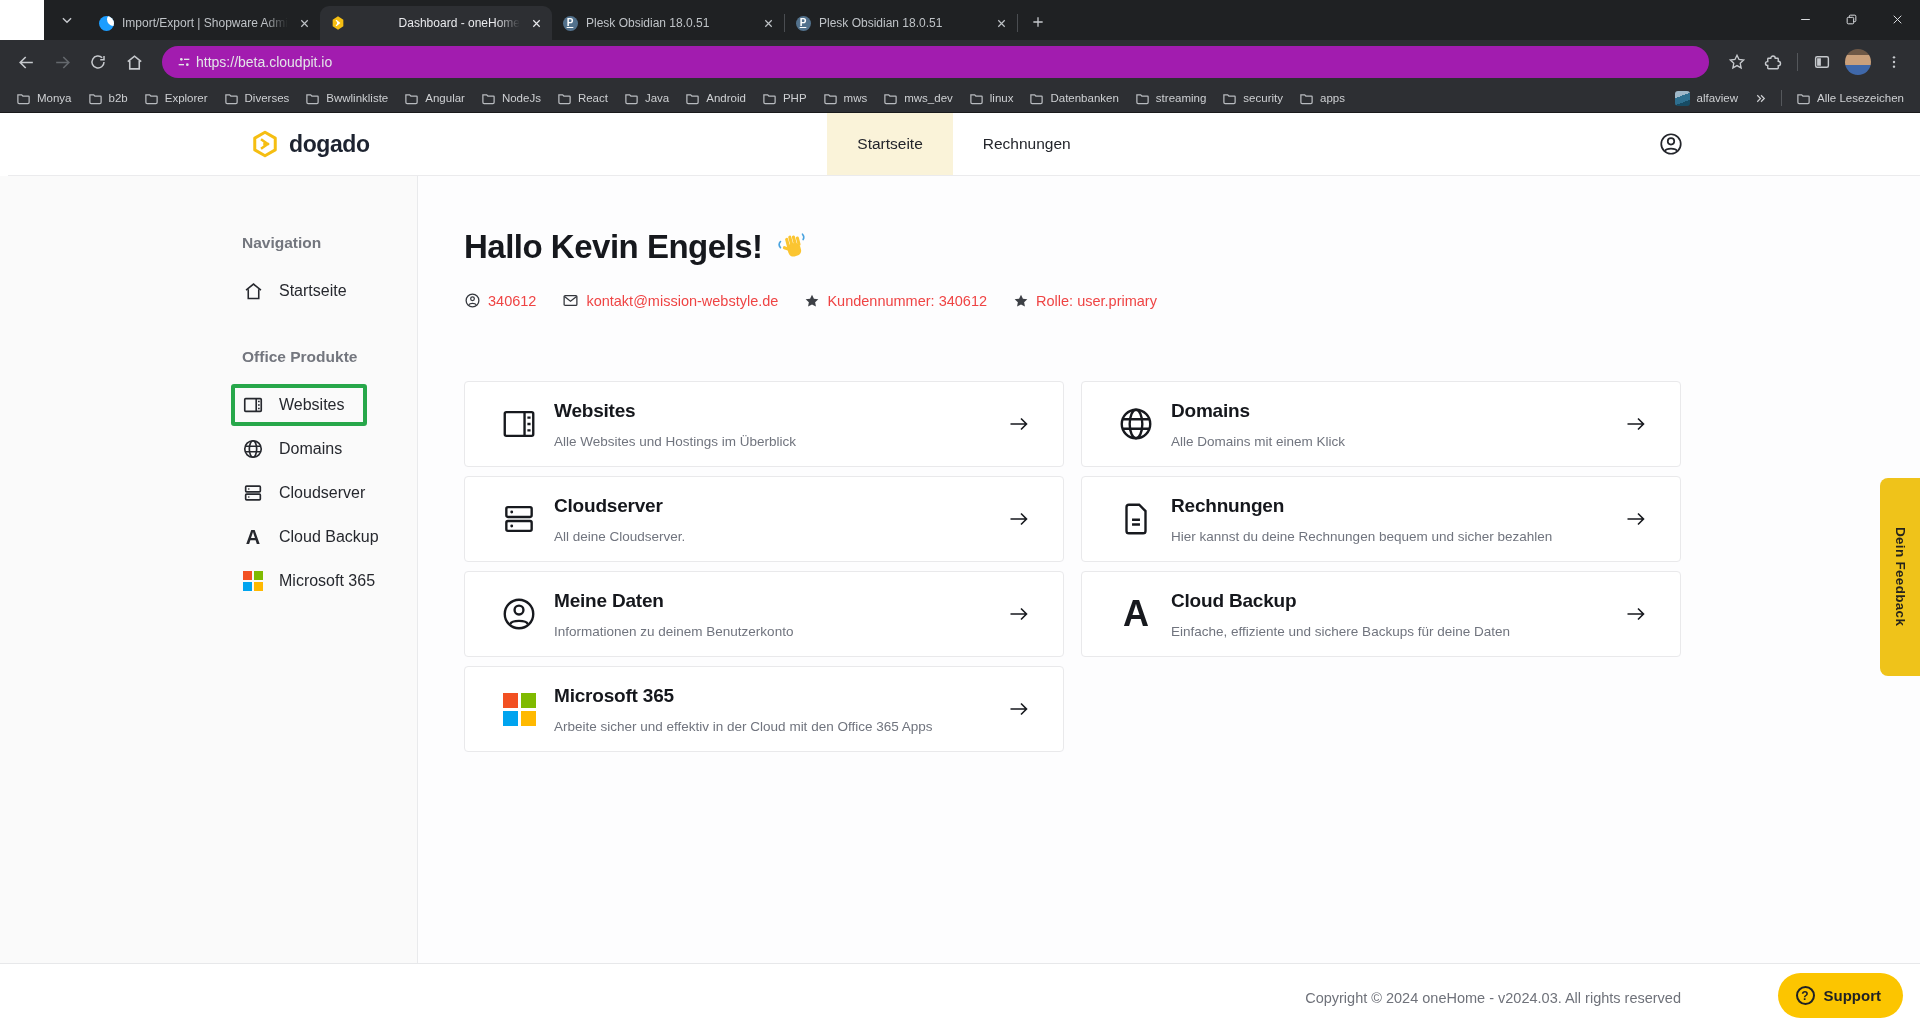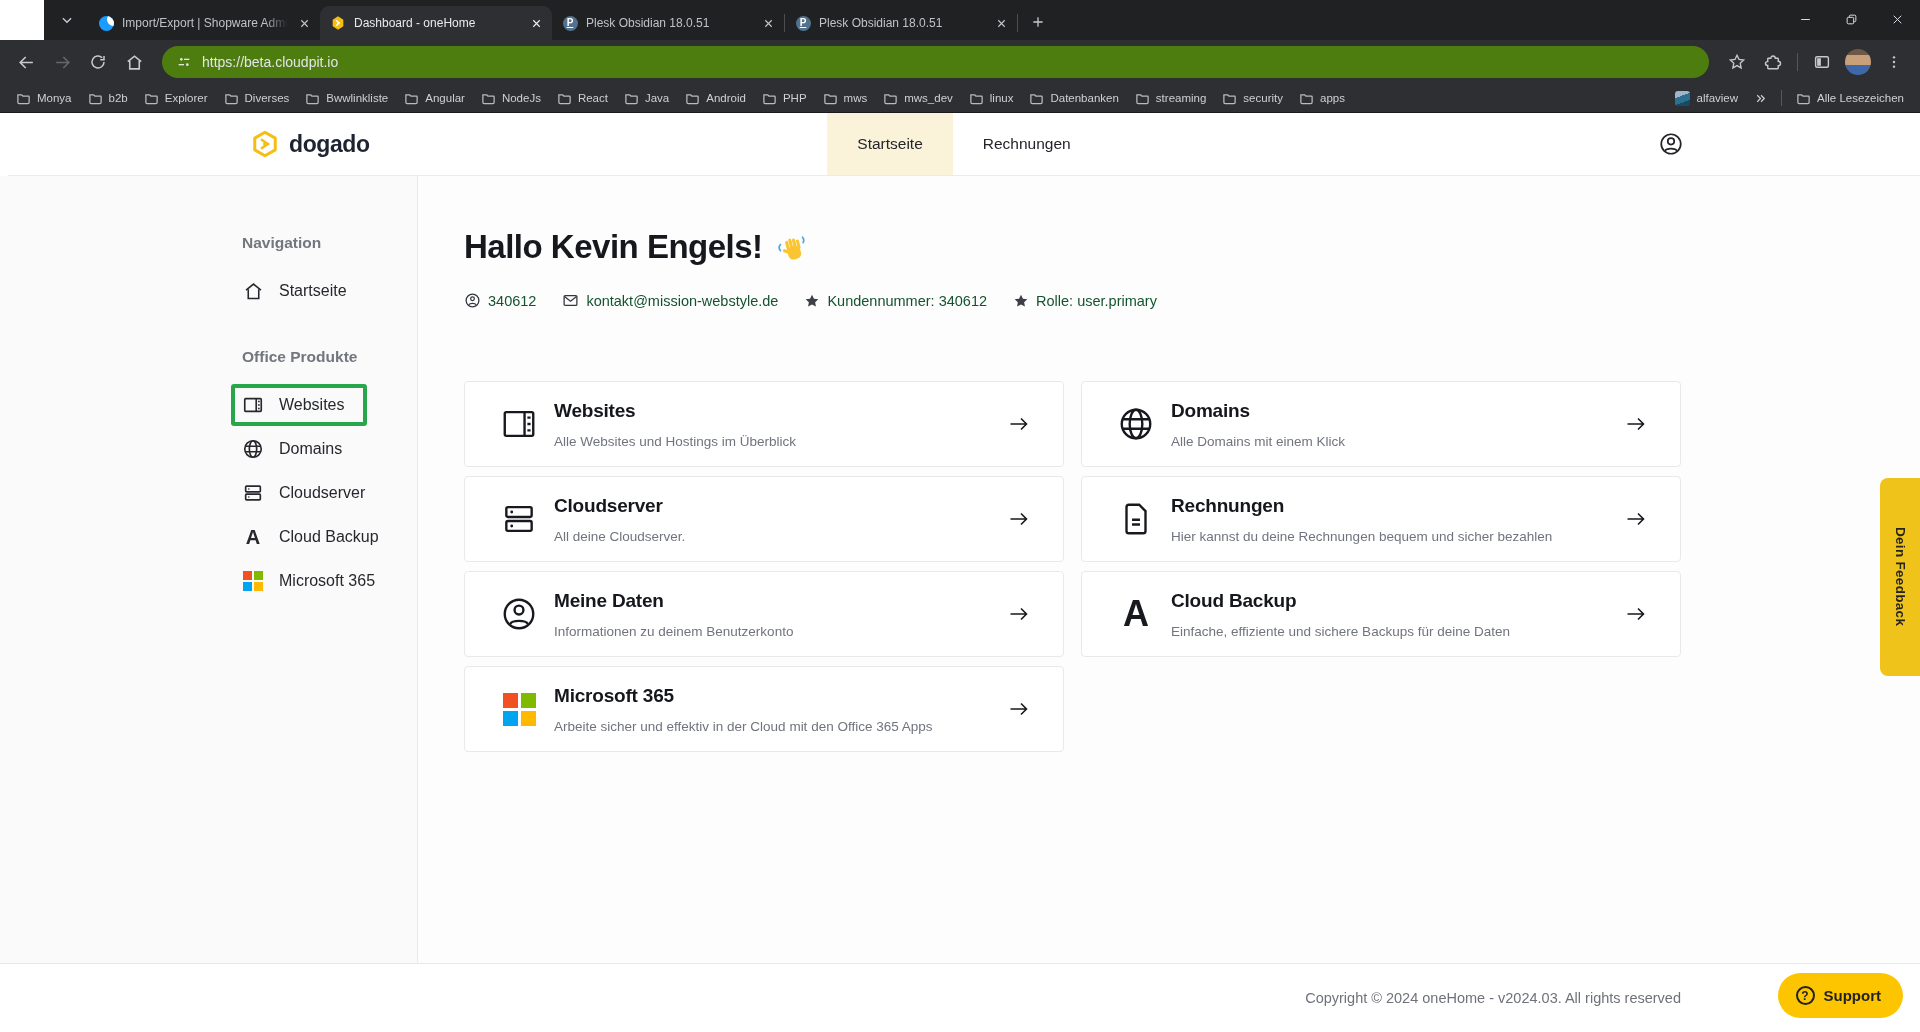--- a/index.html
+++ b/index.html
@@ -5,42 +5,42 @@
   * { margin:0; padding:0; box-sizing:border-box; }
   html,body { width:1920px; height:1032px; overflow:hidden; background:#fff;
               font-family:"Liberation Sans", sans-serif; }
 
   
   .tabstrip { height:40px; background:#1f2123; display:flex; align-items:flex-end; position:relative;margin-left:44px; }
   .tab-search-btn { width:30px; height:30px; margin:0 6px 5px 8px; display:flex; align-items:center; justify-content:center;
                     border-radius:6px; color:#c6c9cd; }
   .tab { width:232px; height:34px; display:flex; align-items:center; gap:8px; padding:0 8px 0 10px;
          border-radius:9px 9px 0 0; color:#bfc3c7; font-size:12px; position:relative; }
-  .tab.active { background:#2d2f33; color:#e9eaed; }
+  .tab.active { background:#2d2f33; color:#e9eaed;text-align:right; }
   .tab .title { flex:1; white-space:nowrap; overflow:hidden;
                 -webkit-mask-image:linear-gradient(90deg,#000 86%,transparent);
                 mask-image:linear-gradient(90deg,#000 86%,transparent); }
   .tab .close { width:16px; height:16px; display:flex; align-items:center; justify-content:center; border-radius:50%; flex:none; }
   .tab-sep { width:1px; height:18px; background:#4a4d51; margin-bottom:8px; flex:none; }
   .newtab-btn { width:28px; height:28px; margin:0 0 4px 6px; display:flex; align-items:center; justify-content:center;
                 border-radius:50%; color:#c6c9cd; }
   .favicon { width:16px; height:16px; flex:none; display:flex; align-items:center; justify-content:center; }
   .fav-shopware { width:15px; height:15px; border-radius:50%; background:#1b9dff; position:relative; overflow:hidden; }
   .fav-shopware::after { content:""; position:absolute; right:-6px; top:-3px; width:13px; height:13px;
                          border-radius:50%; background:#fff; }
   .fav-plesk { width:15px; height:15px; border-radius:50%; background:#52718c; color:#fff; font-size:10px; font-weight:bold;
                display:flex; align-items:center; justify-content:center; line-height:1; text-decoration:underline; }
   .win-controls { position:absolute; right:0; top:0; height:38px; display:flex; align-items:center; }
   .win-btn { width:46px; height:38px; display:flex; align-items:center; justify-content:center; color:#dfe1e4; }
 
   .toolbar { height:44px; background:#2d2f33; display:flex; align-items:center; padding:0 10px; gap:4px; }
   .tb-btn { width:32px; height:32px; border-radius:50%; display:flex; align-items:center; justify-content:center; color:#c6c9cd; flex:none; }
   .tb-btn.disabled { color:#64686d; }
-  .omnibox { flex:1; height:32px; margin:0 8px; background:#4d7c0f; border-radius:16px; display:flex; align-items:center;
-             padding:0 14px; gap:10px; color:#e3e5e8; font-size:14px; }
+  .omnibox { flex:1; height:32px; margin:0 8px; background:#a21caf; border-radius:16px; display:flex; align-items:center;
+             padding:0 14px; gap:4px; color:#e3e5e8; font-size:14px; }
   .tb-sep { width:1px; height:18px; background:#54575b; margin:0 4px; flex:none; }
   .avatar { width:26px; height:26px; border-radius:50%; flex:none;
             background:linear-gradient(180deg,#7a6svg355 0%, #6e5846 18%, #caa07b 40%, #caa07b 58%, #3f68aa 62%, #3f68aa 100%);
             background:linear-gradient(180deg,#6e5846 0 22%, #caa07b 22% 60%, #3f68aa 60% 100%); }
 
   .bookmarksbar { height:29px; background:#2d2f33; border-bottom:1px solid #191a1c; display:flex; align-items:center;
                   padding:0 8px; font-size:11.5px; color:#ced0d3; }
   .bm-list { display:flex; align-items:flex-start; flex:1; overflow:hidden; }
   .bm { display:flex; align-items:center; gap:6px; padding:3px 8px; border-radius:6px; white-space:nowrap; }
   .bm-right { display:flex; align-items:center; }
@@ -65,23 +65,23 @@
   .side-item .sicon { width:22px; height:22px; display:flex; align-items:center; justify-content:center; color:#26282e; flex:none; }
   .side-gap { height:24px; }
   .annot-box { position:absolute; left:-11px; top:-10px; bottom:-10px; width:136px;
                border:4px solid #27a74a; border-radius:3px; pointer-events:none; }
   .acronis-a { font-weight:bold; font-size:20px; line-height:1; }
   .ms-logo { display:grid; grid-template-columns:9px 9px; grid-template-rows:9px 9px; gap:2px; }
   .ms-logo i { display:block; }
   .ms-r { background:#f25022; } .ms-g { background:#7fba00; } .ms-b { background:#00a4ef; } .ms-y { background:#ffb900; }
 
   .main { flex:1; padding:52px 0 0 46px; background:#fdfdfe; }
-  .greeting { display:flex; align-items:flex-end; gap:12px; }
+  .greeting { display:flex; align-items:center; gap:12px; }
   .greeting h1 { font-size:33px; font-weight:800; color:#16181d; letter-spacing:-0.5px; }
-  .meta-row { display:flex; align-items:center; gap:26px; margin-top:26px; font-size:14.5px; color:#14532d; }
+  .meta-row { display:flex; align-items:center; gap:26px; margin-top:26px; font-size:14.5px; color:#ef4444; }
   .meta-item { display:flex; align-items:center; gap:7px; }
   .meta-item .micon { display:flex; color:#34373d; }
 
   .cards { margin-top:72px; width:1217px; display:grid; grid-template-columns:600px 600px; gap:9px 17px; }
   .card { height:86px; background:#fff; border:1px solid #e9e9eb; border-radius:4px; display:flex; align-items:center;
           padding:0 32px 0 34px; cursor:pointer; }
   .card .cicon { width:40px; height:40px; display:flex; align-items:center; justify-content:center; color:#17191e; flex:none; margin-right:15px; }
   .card .ctext { flex:1; }
   .card .ctitle { font-size:19px; font-weight:bold; color:#15171c; letter-spacing:-0.2px; }
   .card .csub { font-size:13.5px; color:#70747e; margin-top:12px; }

